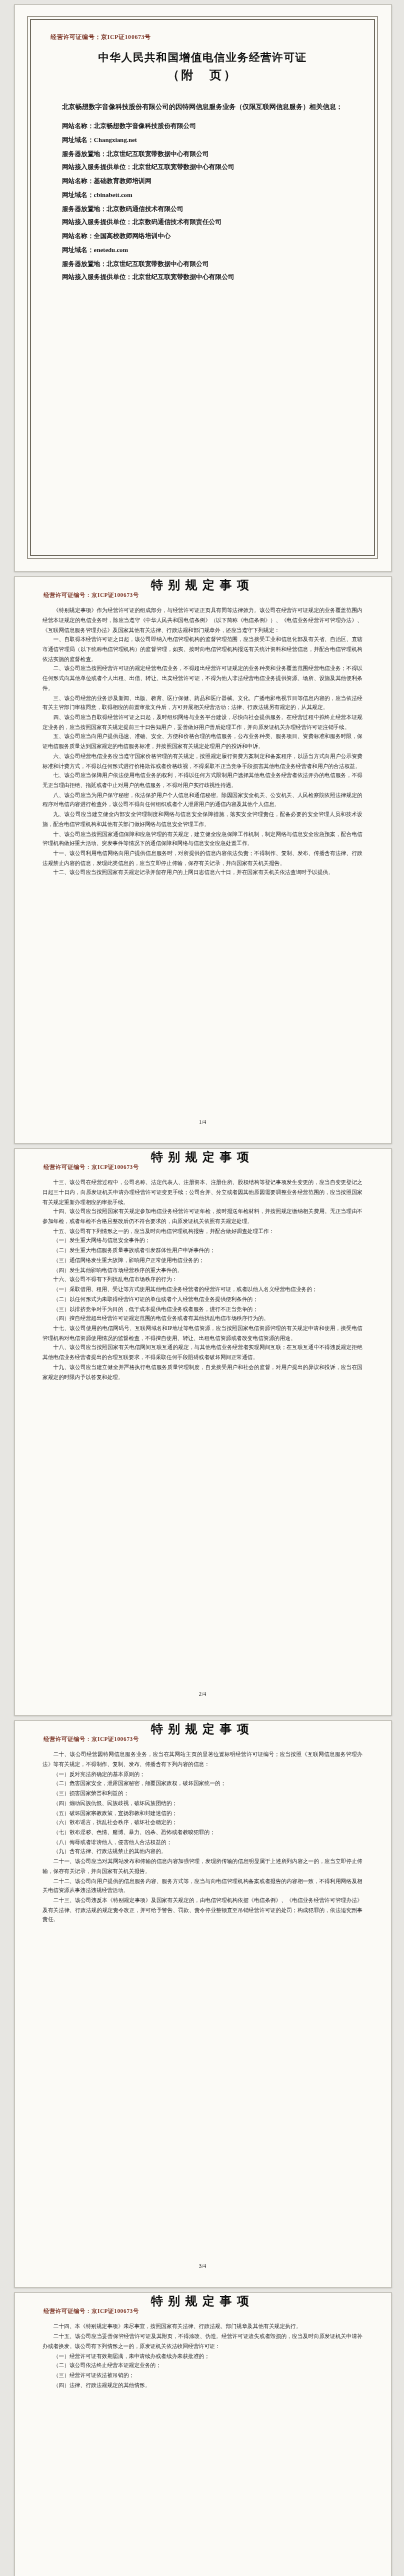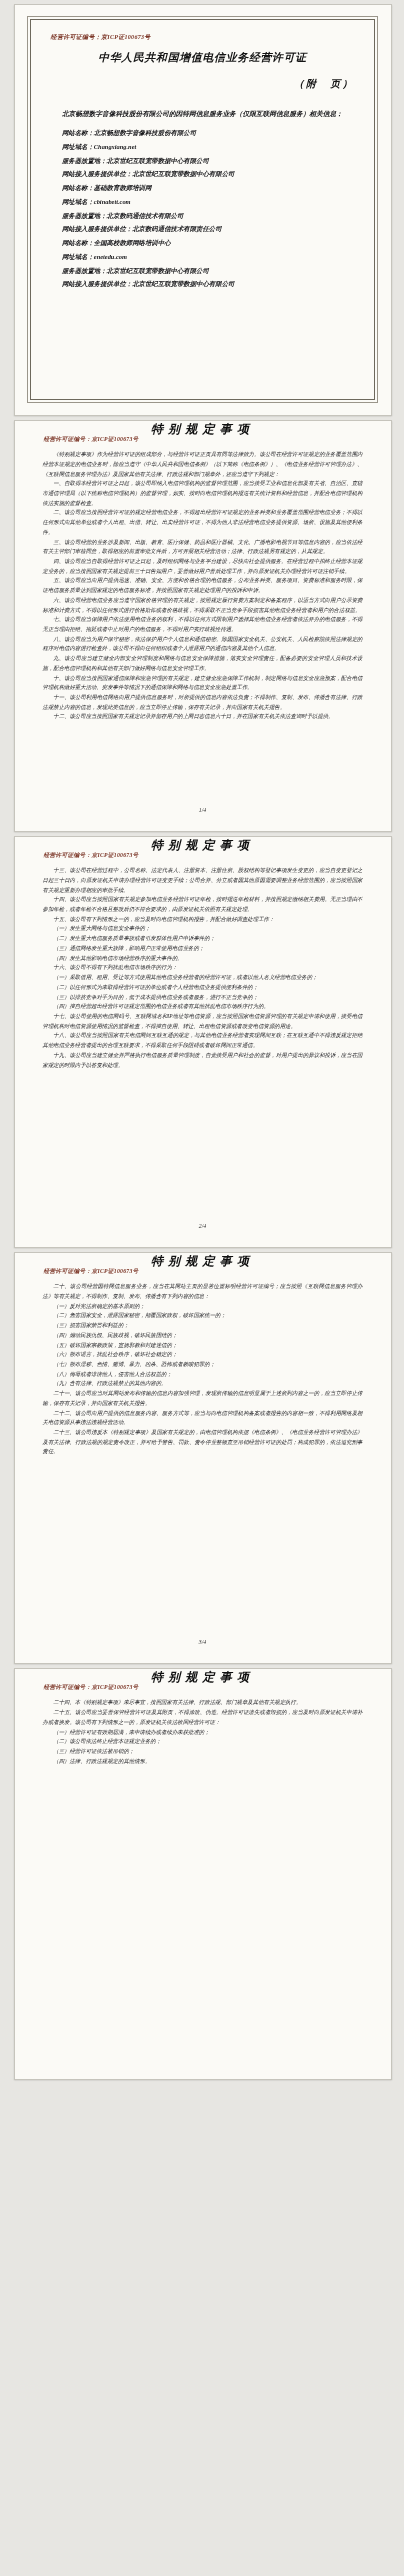--- a/index.html
+++ b/index.html
@@ -5,28 +5,27 @@
   * { margin:0; padding:0; box-sizing:border-box; }
   html,body { background:#e7e6e2; }
   body {
     width:405px;
     font-family:"Liberation Serif","DejaVu Serif",serif;
     color:#1c1c1c;
   }
   .canvas { padding:3.6px 0; }
   .page {
     width:378px;
-    height:412px;
+    height:568px;
     margin:0 auto 4.1px auto;
     background:#fbfaf6;
     border:0.5px solid #c6c4bc;
     box-shadow:0 0.5px 1.5px rgba(0,0,0,.18);
     position:relative;
     overflow:hidden;
-    font-style:italic;
   }
 
   
   .cert-frame {
     position:absolute; top:11.3px; left:12.4px; right:12.4px; bottom:11.3px;
     border:0.5px solid #9a958a;
   }
   .cert-frame::before {
     content:""; position:absolute; top:2.1px; left:2.1px; right:2.1px; bottom:2.1px;
     border:1px solid #6d685c;
@@ -34,22 +33,22 @@
   }
   .cert-inner { position:absolute; top:5.2px; left:5.2px; right:5.2px; bottom:5.2px; padding:11.3px 17.5px; }
   .cert-header {
     font-size:6px; font-weight:bold; color:#7b3526; letter-spacing:0.3px;
   }
   .cert-title {
     margin-top:8.2px; text-align:center;
     font-size:10.8px; font-weight:bold; color:#141414; letter-spacing:0.8px;
   }
   .cert-subtitle {
-    margin-top:12px; text-align:right;
-    font-size:10px; font-weight:bold; color:#141414; letter-spacing:2.1px;
+    margin-top:2px; text-align:center;
+    font-size:12px; font-weight:bold; color:#141414; letter-spacing:2.1px;
   }
   .cert-intro {
     margin:17.5px 11.3px 0 11.3px;
     font-size:6.7px; font-weight:bold; line-height:1.75; color:#17171a;
     text-align:justify;
   }
   .cert-entries { margin:6.2px 11.3px 0 11.3px; }
   .entry { font-size:6.4px; font-weight:bold; line-height:2.15; color:#17171a; }
   .entry-label { }
   .entry-value { }

